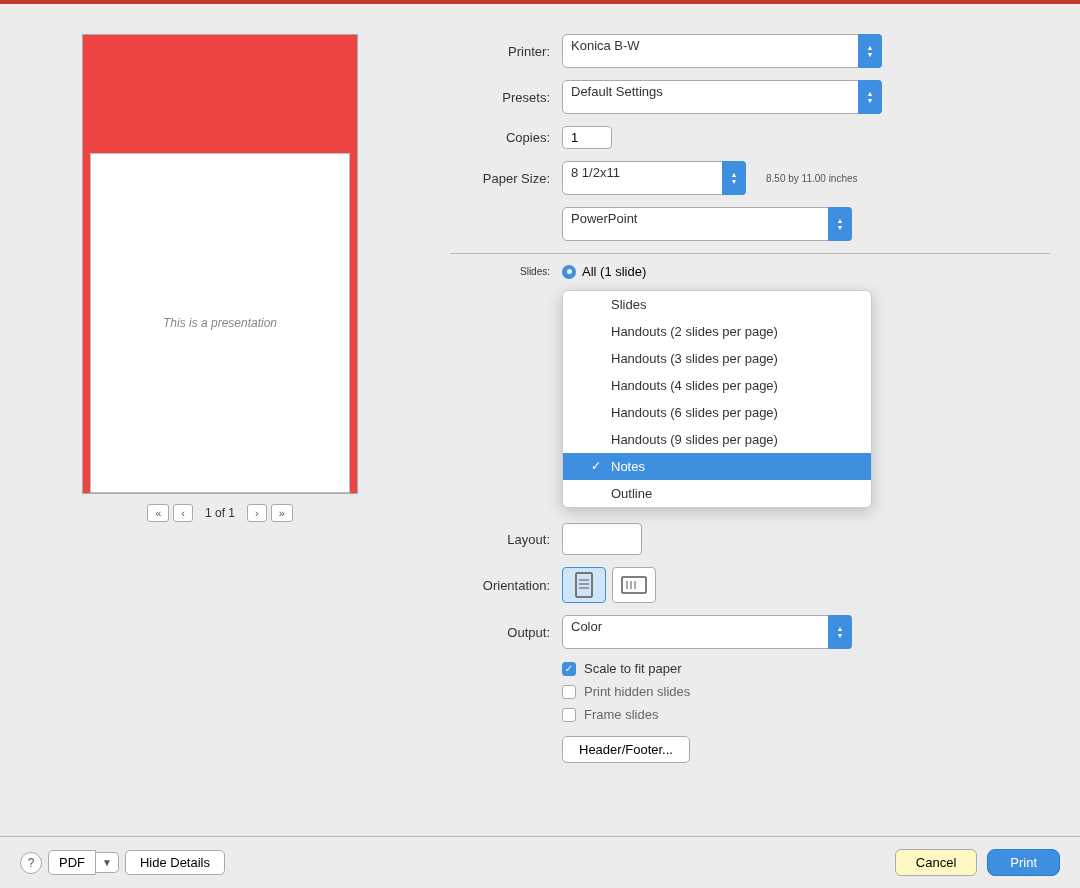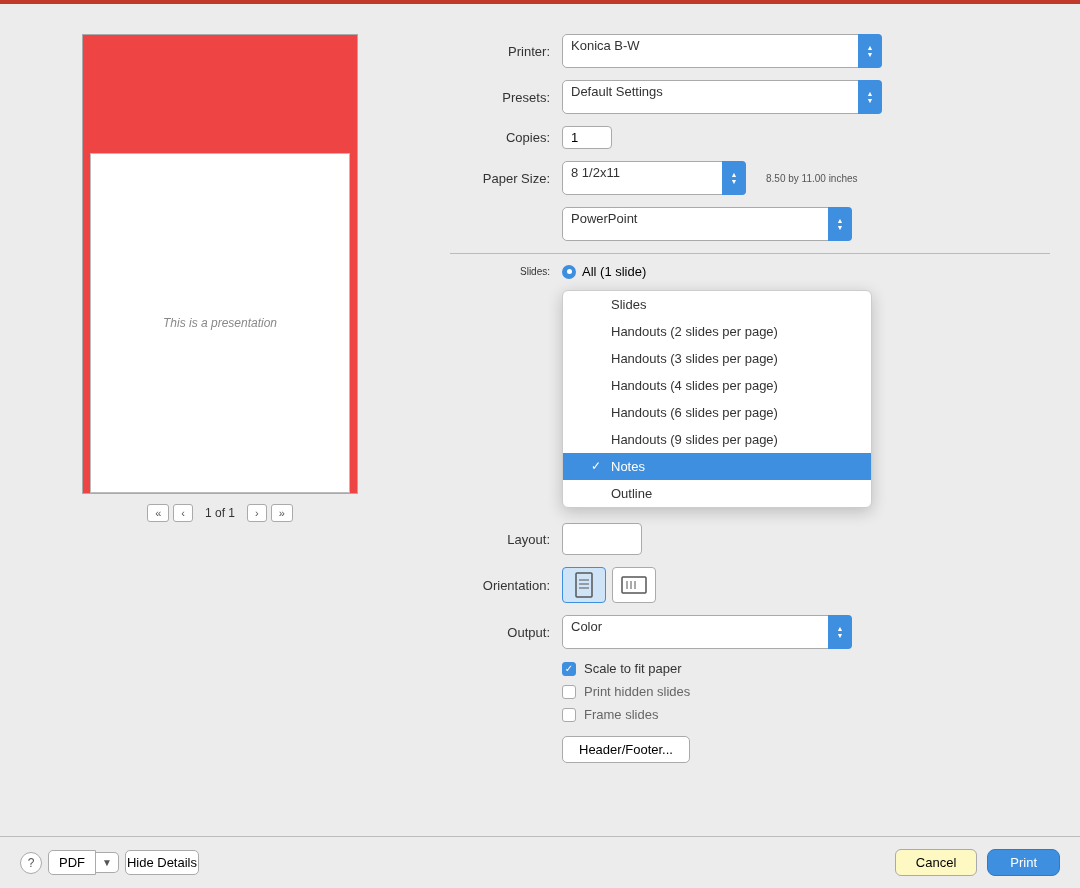--- a/index.html
+++ b/index.html
@@ -440,21 +440,21 @@
       padding: 4px 6px;
       font-size: 10px;
       cursor: pointer;
       color: #555;
     }
 
     .hide-details-btn {
       background: white;
       border: 1px solid #aaa;
       border-radius: 5px;
-      padding: 4px 1px;
+      padding: 4px 14px;
       font-size: 13px;
       cursor: pointer;
     }
 
     .spacer { flex: 1; }
 
     .cancel-btn {
       background: #fef9c3;
       border: 1px solid #aaa;
       border-radius: 6px;

